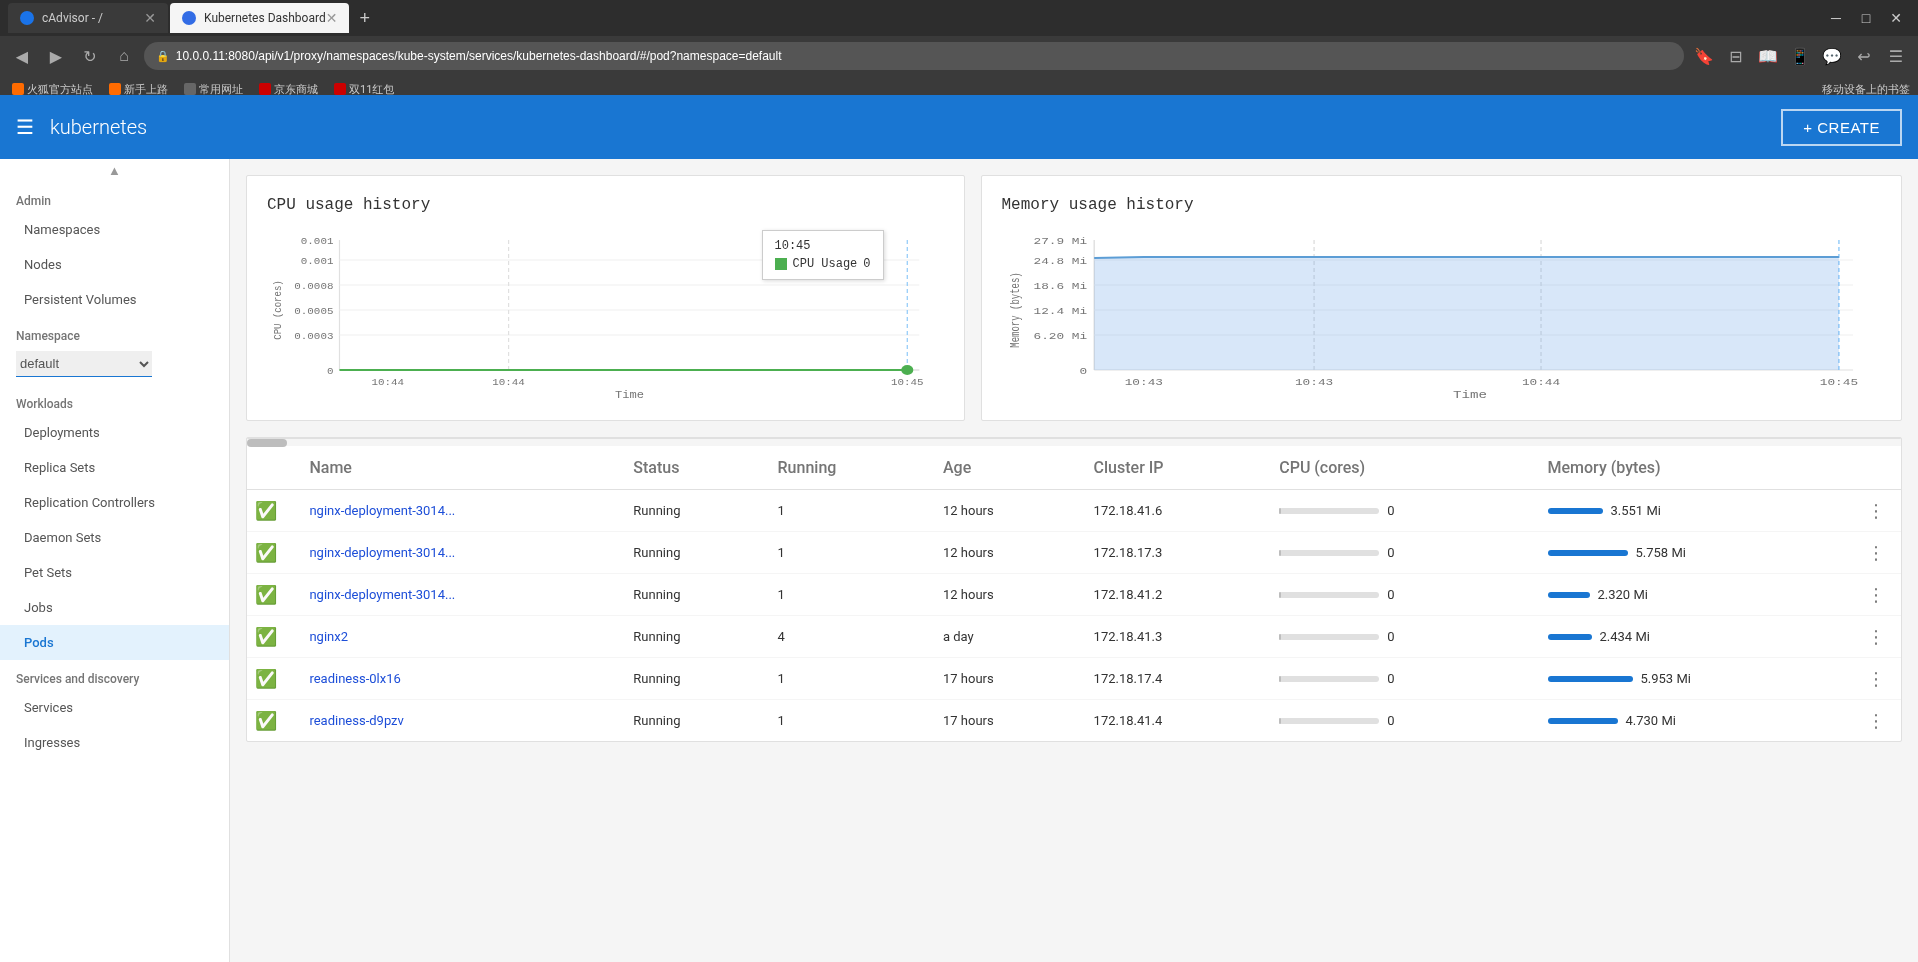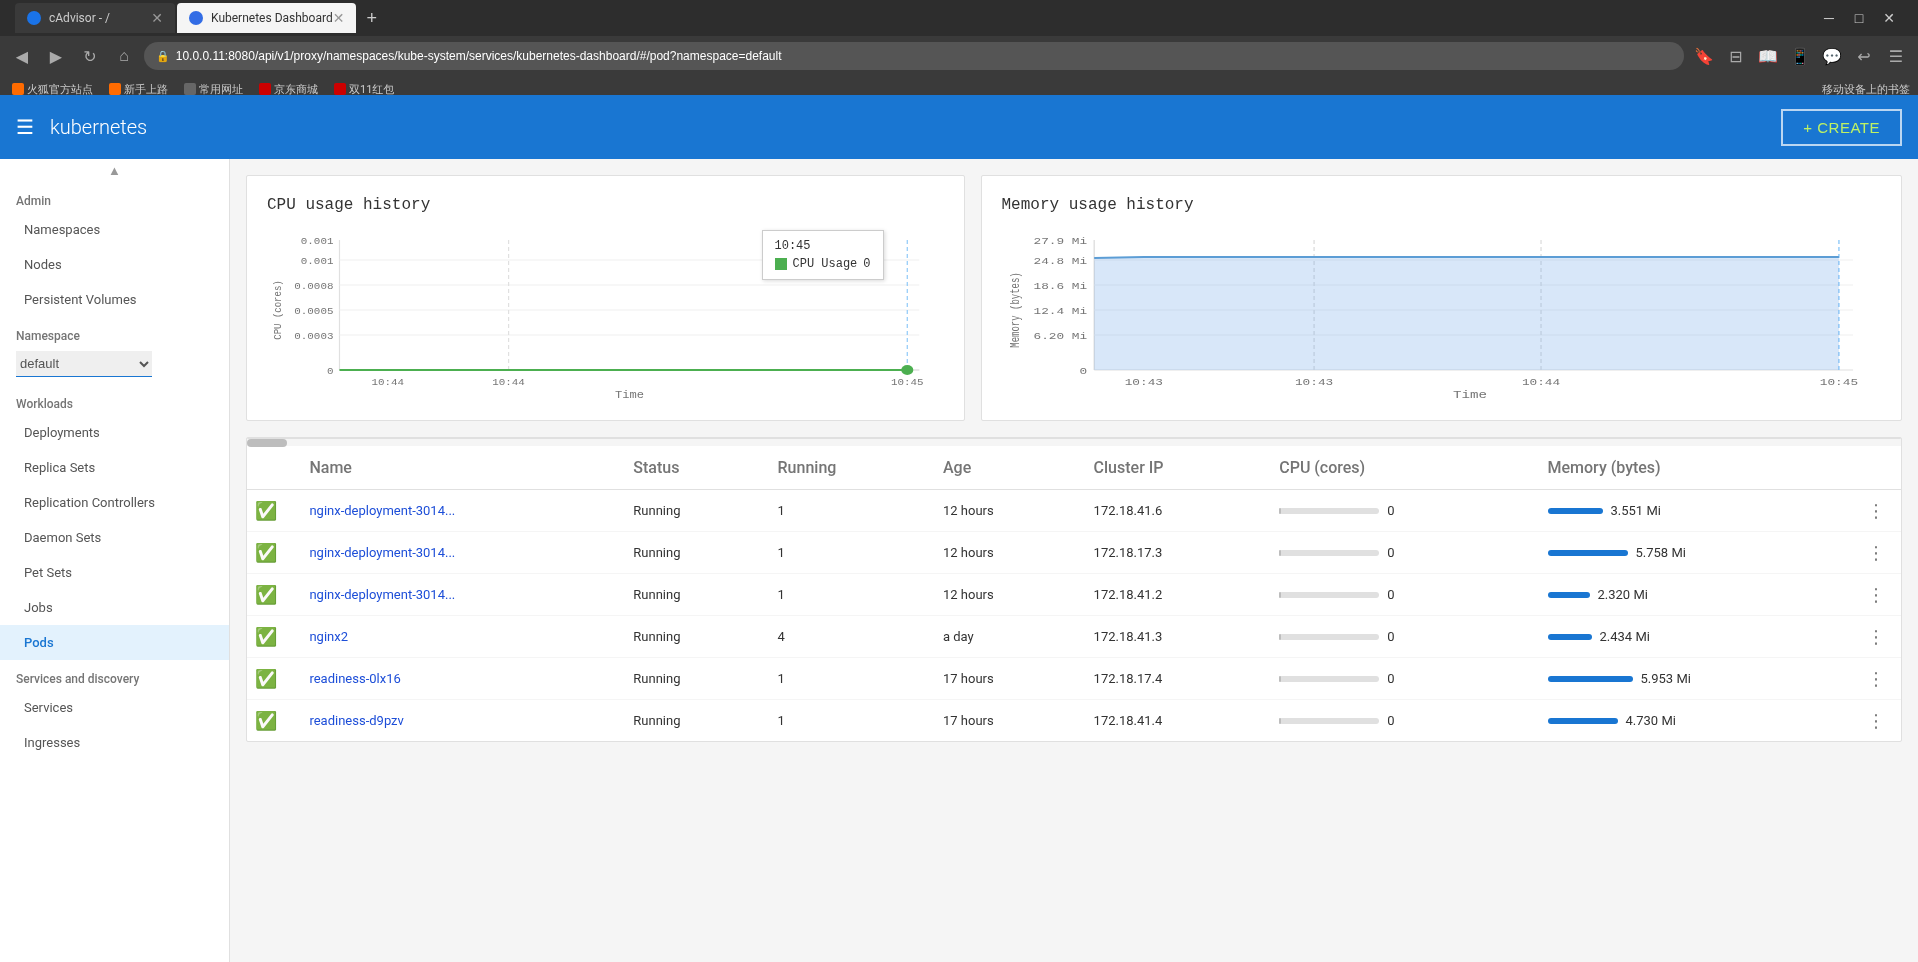--- a/index.html
+++ b/index.html
@@ -1,20 +1,20 @@
 <!DOCTYPE html>
 <html><head>
   <meta charset="utf-8">
   <style>
     * { margin: 0; padding: 0; box-sizing: border-box; }
     body { font-family: Roboto, Arial, sans-serif; font-size: 13px; background: #f5f5f5; color: #333; overflow: hidden; }
 
     
     .browser-chrome { background: #3a3a3a; height: 95px; }
-    .tab-bar { display: flex; align-items: center; background: #2d2d2d; height: 36px; padding: 0 15px; }
+    .tab-bar { display: flex; align-items: center; background: #2d2d2d; height: 36px; padding: 0 8px; }
     .tab { display: flex; align-items: center; background: #3a3a3a; border-radius: 4px 4px 0 0; padding: 0 12px; height: 30px; font-size: 12px; color: #ccc; margin-right: 2px; min-width: 160px; }
     .tab.active { background: #f5f5f5; color: #333; }
     .tab-favicon { width: 14px; height: 14px; background: #4285f4; border-radius: 50%; margin-right: 8px; }
     .tab-close { margin-left: auto; color: #999; cursor: pointer; font-size: 14px; }
     .tab-new { background: none; border: none; color: #ccc; font-size: 18px; cursor: pointer; padding: 0 8px; }
     .nav-bar { display: flex; align-items: center; background: #3a3a3a; height: 40px; padding: 0 8px; gap: 6px; }
     .nav-btn { background: none; border: none; color: #aaa; cursor: pointer; font-size: 16px; width: 28px; height: 28px; display: flex; align-items: center; justify-content: center; border-radius: 50%; }
     .address-bar { flex: 1; display: flex; align-items: center; background: #555; border-radius: 20px; padding: 0 12px; height: 28px; gap: 6px; }
     .address-bar input { background: none; border: none; color: #fff; font-size: 12px; flex: 1; outline: none; }
     .address-icon { color: #aaa; font-size: 11px; }
@@ -27,21 +27,21 @@
     .bf-blue { background: #1a73e8; }
     .win-controls { margin-left: auto; display: flex; gap: 2px; }
     .win-btn { background: none; border: none; color: #ccc; cursor: pointer; font-size: 14px; width: 28px; height: 28px; display: flex; align-items: center; justify-content: center; }
 
     
     .app { display: flex; flex-direction: column; height: calc(100vh - 95px); }
     .app-header { background: #1976d2; color: white; height: 64px; display: flex; align-items: center; padding: 0 16px; gap: 16px; flex-shrink: 0; }
     .menu-icon { font-size: 20px; cursor: pointer; }
     .app-title { font-size: 20px; font-weight: 300; }
     .header-spacer { flex: 1; }
-    .create-btn { display: flex; align-items: center; gap: 6px; background: none; border: 2px solid rgba(255,255,255,0.7); color: #bef264; padding: 8px 20px; font-size: 15px; font-weight: 500; cursor: pointer; letter-spacing: 0.5px; }
+    .create-btn { display: flex; align-items: center; gap: 6px; background: none; border: 2px solid rgba(255,255,255,0.7); color: #ffffff; padding: 8px 20px; font-size: 15px; font-weight: 500; cursor: pointer; letter-spacing: 0.5px; }
 
     .app-body { display: flex; flex: 1; overflow: hidden; }
 
     
     .sidebar { width: 230px; background: white; flex-shrink: 0; overflow-y: auto; border-right: 1px solid #e0e0e0; position: relative; }
     .sidebar-scroll-up { display: flex; justify-content: center; padding: 4px; color: #999; cursor: pointer; }
     .sidebar-section-label { font-size: 12px; color: #757575; padding: 12px 16px 4px; font-weight: 500; }
     .sidebar-item { padding: 10px 16px 10px 24px; cursor: pointer; color: #555; font-size: 13px; }
     .sidebar-item.active { background: #e3f2fd; color: #1976d2; font-weight: 500; }
 

